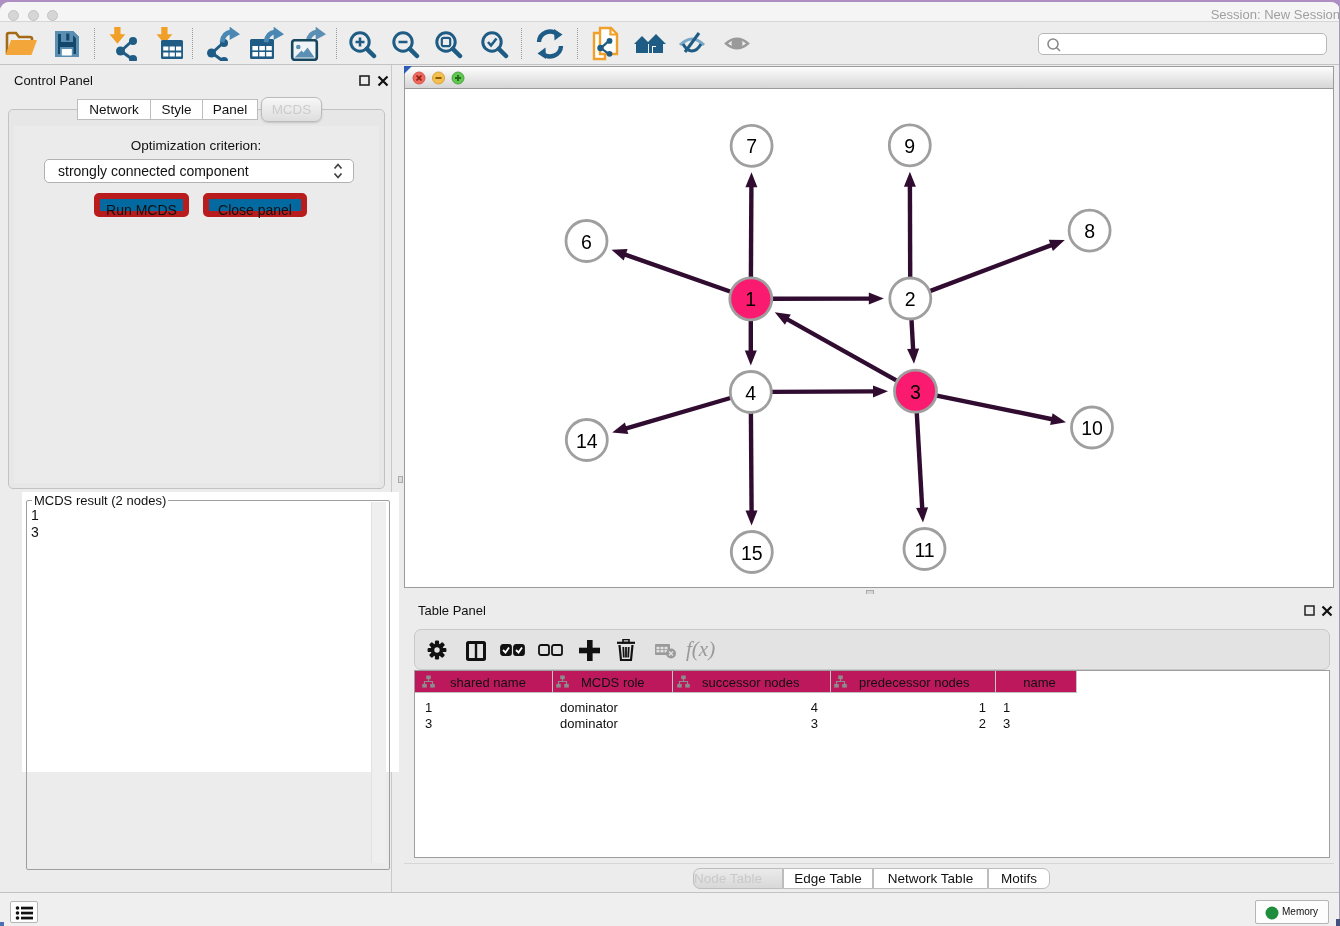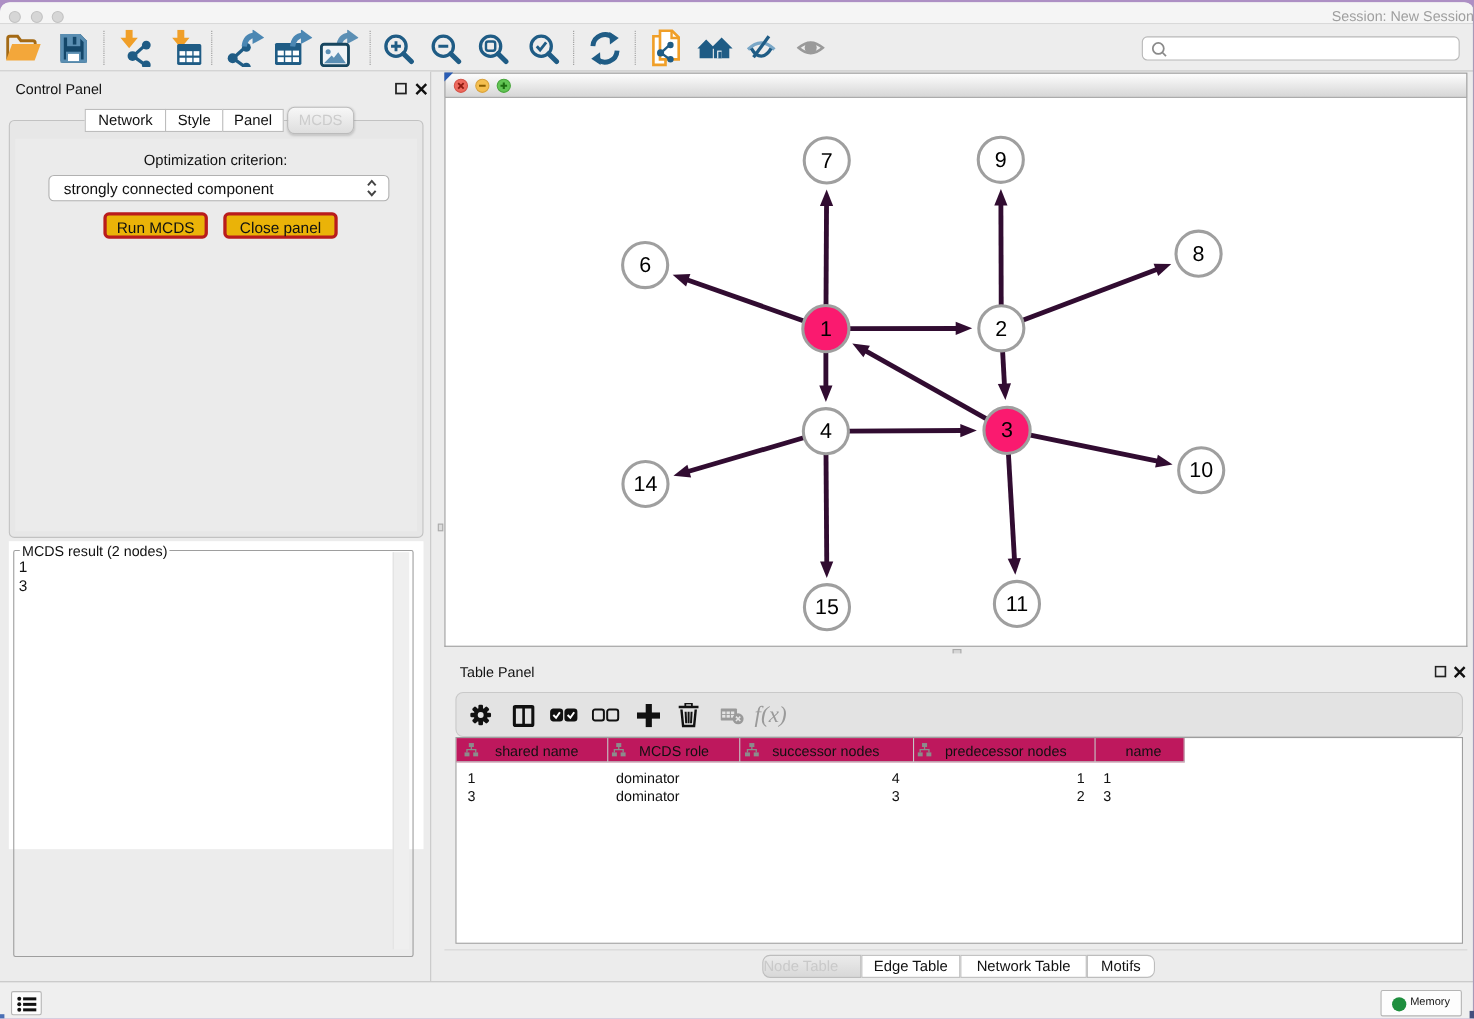--- a/index.html
+++ b/index.html
@@ -12,22 +12,22 @@
 #searchbox{position:absolute;left:1038px;top:11px;width:289px;height:22px;background:#fff;border:1px solid #b8b8b8;border-radius:5px}
 
 #cp{position:absolute;left:0;top:63px;width:392px;height:828px;background:#ececec;border-right:1px solid #c9c9c9}
 #cp-title{position:absolute;left:14px;top:8px;font-size:13px;color:#111}
 .tab{position:absolute;top:34px;height:21px;background:#fff;border:1px solid #bdbdbd;font-size:13.5px;color:#111;text-align:center;line-height:19px}
 #tab-mcds{position:absolute;left:261px;top:32px;width:61px;height:25px;border-radius:7px;background:linear-gradient(#f7f7f7,#dedede);border:1px solid #bbb;color:#ccc;font-size:13.5px;text-align:center;line-height:23px;box-shadow:0 1px 2px rgba(0,0,0,0.15)}
 #cp-pane{position:absolute;left:8px;top:44px;width:377px;height:380px;background:#e7e7e7;border:1px solid #c2c2c2;border-radius:5px}
 #cp-inner{position:absolute;left:14px;top:61px;width:365px;height:357px;background:#ebebeb}
 #opt-label{position:absolute;left:0;top:73px;width:392px;text-align:center;font-size:13.5px;color:#111}
 #dd{position:absolute;left:44px;top:94px;width:310px;height:24px;background:#fff;border:1px solid #b1b1b1;border-radius:5px;font-size:14px;color:#111;line-height:22px;padding-left:13px}
-.btn{position:absolute;top:128px;height:24px;background:#eab308;border:3px solid #b91c1c;border-radius:5px;font-size:14px;color:#111;text-align:center;line-height:22px}
-#cp-white{position:absolute;left:8px;top:427px;width:377px;height:280px;background:#fff}
+.btn{position:absolute;top:128px;height:24px;background:#0369a1;border:6px solid #b91c1c;border-radius:5px;font-size:14px;color:#111;text-align:center;line-height:22px}
+#cp-white{position:absolute;left:22px;top:427px;width:377px;height:280px;background:#fff}
 #groupbox{position:absolute;left:4px;top:8px;width:364px;height:370px;border:1px solid #9e9e9e;border-radius:2px}
 #gb-label{position:absolute;left:5px;top:-8px;background:#fff;padding:0 2px;font-size:13px;color:#111}
 #gb-scroll{position:absolute;right:3px;top:1px;width:15px;height:361px;background:#efefef;border-left:1px solid #e2e2e2}
 
 #split-handle{position:absolute;left:398px;top:474px;width:5px;height:7px;background:#dcdcdc;border:1px solid #ababab}
 
 #net-title{position:absolute;left:404px;top:64px;width:930px;height:23px;background:linear-gradient(#fdfdfd,#d6d6d6);border:1px solid #9b9b9b;border-bottom:1px solid #9b9b9b}
 #net-name{position:absolute;width:100%;top:4px;text-align:center;font-size:13px;color:#1a1a1a}
 #canvas{position:absolute;left:404px;top:87px;width:930px;height:499px;background:#fff;border-left:1px solid #9b9b9b;border-right:1px solid #9b9b9b;border-bottom:1px solid #9b9b9b}
 #corner-tri{position:absolute;left:404px;top:64px;width:0;height:0;border-top:8px solid #2a5db5;border-right:8px solid transparent}

